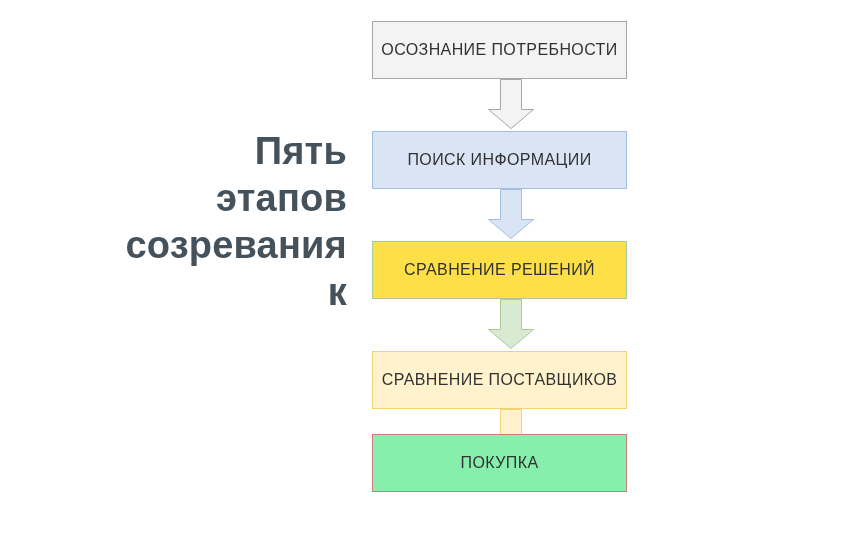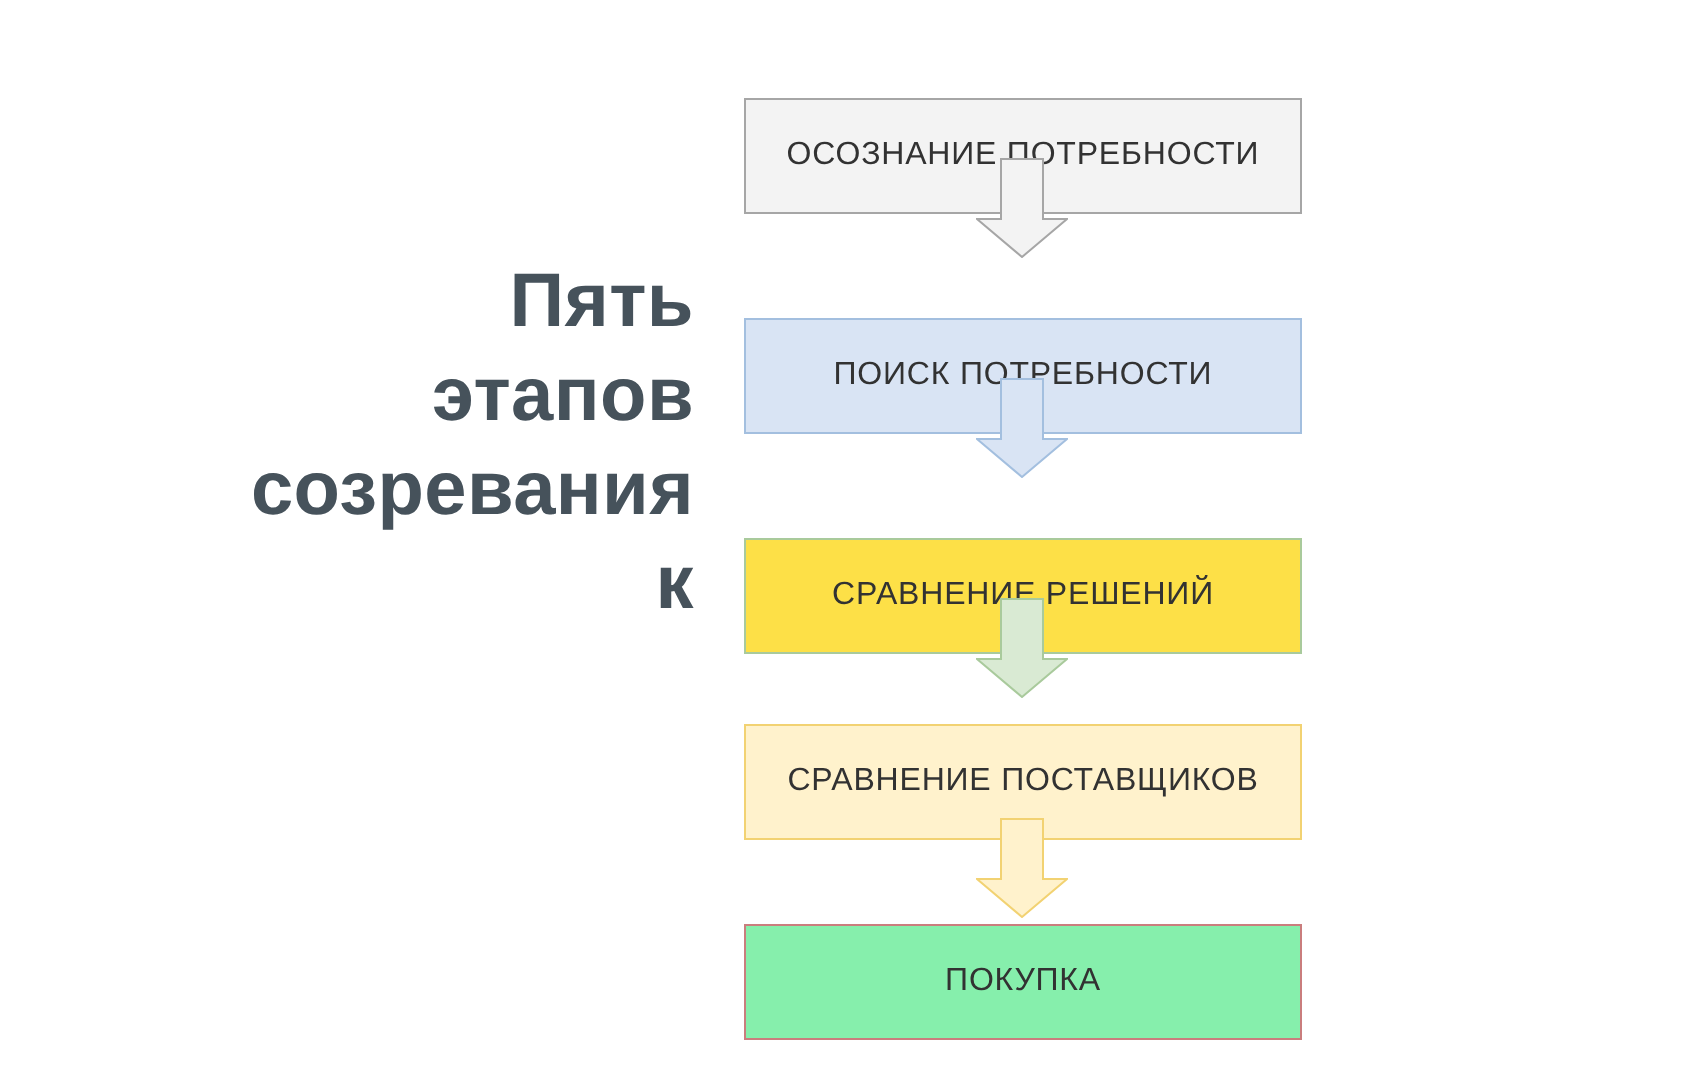--- a/index.html
+++ b/index.html
@@ -34,28 +34,27 @@
   .flow {
     position: absolute;
     left: 0;
     top: 0;
     width: 850px;
     height: 541px;
   }
   .stage-box {
     position: absolute;
     left: 372px;
-    width: 279px;
+    width: 255px;
     height: 58px;
     box-sizing: border-box;
     border: 1px solid #999999;
     display: flex;
     align-items: center;
     justify-content: center;
-    margin-top: 28px;
   }
   .stage-label {
     font-size: 16px;
     letter-spacing: 0.4px;
     white-space: nowrap;
   }
   .flow-arrow {
     position: absolute;
     left: 488px;
     width: 46px;
@@ -79,36 +78,36 @@
 
     <div class="stage-box" style="top: 21px; background-color: rgb(243, 243, 243); border-color: rgb(166, 166, 166);">
       <span class="stage-label" style="color: rgb(50, 50, 50);">ОСОЗНАНИЕ ПОТРЕБНОСТИ</span>
     </div>
 
     <svg class="flow-arrow" style="top:79px" viewBox="0 0 46 50">
       <polygon points="12.5,0.5 33.5,0.5 33.5,30.5 45.5,30.5 23,49.5 0.5,30.5 12.5,30.5" fill="#f3f3f3" stroke="#a6a6a6" stroke-width="1"></polygon>
     </svg>
 
     <div class="stage-box" style="top: 131px; background-color: rgb(217, 228, 244); border-color: rgb(163, 191, 223);">
-      <span class="stage-label" style="color: rgb(50, 50, 50);">ПОИСК ПОТРЕБНОСТИ</span>
+      <span class="stage-label" style="color: rgb(50, 50, 50);">ПОИСК ИНФОРМАЦИИ</span>
     </div>
 
     <svg class="flow-arrow" style="top:189px" viewBox="0 0 46 50">
       <polygon points="12.5,0.5 33.5,0.5 33.5,30.5 45.5,30.5 23,49.5 0.5,30.5 12.5,30.5" fill="#d9e4f4" stroke="#a3bfdf" stroke-width="1"></polygon>
     </svg>
 
     <div class="stage-box" style="top: 241px; background-color: #fde047; border-color: rgb(169, 202, 156);">
       <span class="stage-label" style="color: rgb(50, 50, 50);">СРАВНЕНИЕ РЕШЕНИЙ</span>
     </div>
 
     <svg class="flow-arrow" style="top:299px" viewBox="0 0 46 50">
       <polygon points="12.5,0.5 33.5,0.5 33.5,30.5 45.5,30.5 23,49.5 0.5,30.5 12.5,30.5" fill="#d9ead3" stroke="#a9ca9c" stroke-width="1"></polygon>
     </svg>
 
-    <div class="stage-box" style="top: 334px; background-color: rgb(255, 242, 204); border-color: rgb(242, 210, 114);">
+    <div class="stage-box" style="top: 351px; background-color: rgb(255, 242, 204); border-color: rgb(242, 210, 114);">
       <span class="stage-label" style="color: rgb(50, 50, 50);">СРАВНЕНИЕ ПОСТАВЩИКОВ</span>
     </div>
 
     <svg class="flow-arrow" style="top:409px" viewBox="0 0 46 50">
       <polygon points="12.5,0.5 33.5,0.5 33.5,30.5 45.5,30.5 23,49.5 0.5,30.5 12.5,30.5" fill="#fff2cc" stroke="#f2d272" stroke-width="1"></polygon>
     </svg>
 
     <div class="stage-box" style="top: 434px; background-color: #86efac; border-color: rgb(202, 125, 125); text-align: right;">
       <span class="stage-label" style="color: rgb(50, 50, 50);">ПОКУПКА</span>
     </div>

